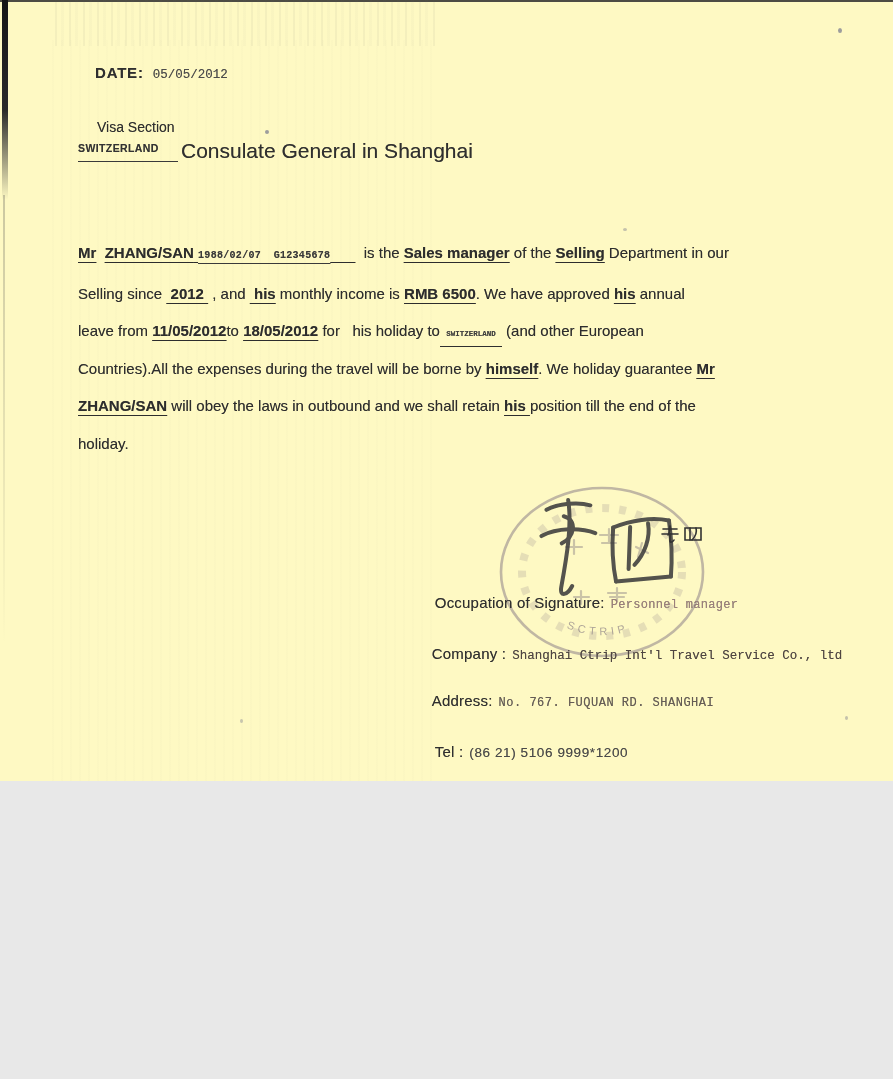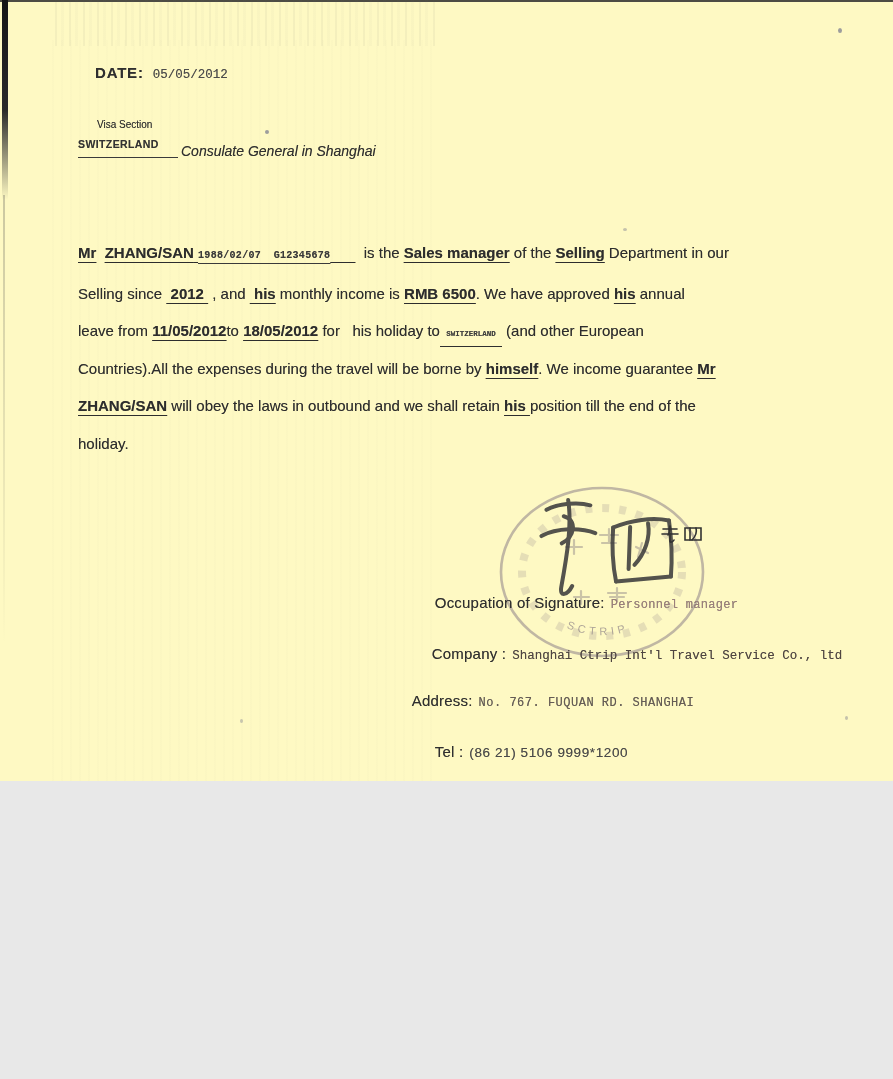--- a/index.html
+++ b/index.html
@@ -22,43 +22,43 @@
     background:repeating-linear-gradient(90deg,rgba(90,90,90,.09) 0 2px,transparent 2px 6px,rgba(110,110,110,.05) 6px 10px,transparent 10px 15px);}
   .scan-dash-a{position:absolute;left:32px;top:1061px;width:15px;height:4px;background:#9a9a9a;opacity:.75;}
   .scan-dash-b{position:absolute;left:86px;top:1065px;width:9px;height:3px;background:#b5b5b5;opacity:.6;}
   .speck{position:absolute;background:#9d9d9d;border-radius:50%;}
   
   .txt{position:absolute;text-shadow:0 0 .6px rgba(60,60,60,.55);}
   .lbl{font-size:15px;letter-spacing:.2px;}
   .doc-date{left:95px;top:64px;}
   .doc-date .date-label{font-size:15px;font-weight:600;letter-spacing:.8px;}
   .doc-date .date-value{font-family:"Liberation Mono",monospace;font-size:12.5px;color:#4c4c4c;margin-left:9px;}
-  .visa-line{left:97px;top:119px;font-size:10px;}
+  .visa-line{left:97px;top:119px;font-size:14px;}
   .consulate-line{left:78px;top:138px;display:flex;align-items:flex-end;}
   .country-blank{display:inline-block;min-width:100px;border-bottom:1.6px solid #3a3a3a;
     font-size:10.5px;font-weight:bold;letter-spacing:.4px;padding-bottom:7px;color:#333;}
-  .consulate-office{font-size:14px;margin-left:3px;position:relative;top:1px;font-style:italic;}
+  .consulate-office{font-size:21px;margin-left:3px;position:relative;top:1px;}
   .body-paragraph{
     left:78px;top:234px;width:815px;
     font-size:15px;line-height:37.6px;white-space:pre;color:#2d2d2d;
   }
   .seg-u{text-decoration:underline;text-decoration-thickness:1.4px;text-underline-offset:4px;font-weight:bold;}
   .seg-us{text-decoration:underline;text-decoration-thickness:1.4px;text-underline-offset:5px;
     font-family:"Liberation Mono",monospace;font-weight:bold;font-size:10px;letter-spacing:.3px;color:#3a3a3a;text-align:right;}
   .seg-tiny{display:inline-block;width:62px;height:16px;border-bottom:1.6px solid #2f2f2f;
     font-family:"Liberation Mono",monospace;font-weight:bold;font-size:7.5px;line-height:8px;
     text-align:center;color:#3d3d3d;vertical-align:baseline;}
   
   .row{position:absolute;z-index:3;white-space:pre;}
   .sig-row{left:413px;top:524px;}
   .occ-row{left:417px;top:576px;}
   .occ-value{font-family:"Liberation Mono",monospace;font-size:12px;color:#9b7f7c;letter-spacing:.3px;margin-left:6px;}
   .com-row{left:414px;top:627px;}
   .com-value{font-family:"Liberation Mono",monospace;font-size:12.5px;color:#4f4541;margin-left:6px;}
-  .adr-row{left:394px;top:674px;}
+  .adr-row{left:414px;top:674px;}
   .adr-value{font-family:"Liberation Mono",monospace;font-size:12px;color:#655c55;letter-spacing:.5px;margin-left:6px;}
   .tel-row{left:417px;top:725px;}
   .tel-value{font-size:13.5px;color:#4a4a4a;letter-spacing:.6px;margin-left:6px;}
   .fax-row{left:431px;top:770px;}
   .fax-value{font-size:19px;color:#4a4a4a;letter-spacing:1px;margin-left:6px;}
   
   .stamp-svg{position:absolute;left:496px;top:485px;z-index:1;}
   .handwritten-svg{position:absolute;left:530px;top:492px;z-index:2;}
   .printedname-svg{position:absolute;left:660px;top:524px;z-index:2;}
 </style>
@@ -87,21 +87,21 @@
 
   <div class="txt visa-line">Visa Section</div>
   <div class="txt consulate-line">
     <span class="country-blank">SWITZERLAND</span>
     <span class="consulate-office">Consulate General in Shanghai</span>
   </div>
 
   <div class="txt body-paragraph"><span class="seg-u">Mr</span><span class="seg-p">  </span><span class="seg-u">ZHANG/SAN</span><span class="seg-u"> </span><span class="seg-us">1988/02/07  G12345678</span><span class="seg-u">      </span><span class="seg-p">  is the </span><span class="seg-u">Sales manager</span><span class="seg-p"> of the </span><span class="seg-u">Selling</span><span class="seg-p"> Department in our</span>
 <span class="seg-p">Selling since </span><span class="seg-u"> 2012 </span><span class="seg-p"> , and </span><span class="seg-u"> his</span><span class="seg-p"> monthly income is </span><span class="seg-u">RMB 6500</span><span class="seg-p">. We have approved </span><span class="seg-u">his</span><span class="seg-p"> annual</span>
 <span class="seg-p">leave from </span><span class="seg-u">11/05/2012</span><span class="seg-p">to </span><span class="seg-u">18/05/2012</span><span class="seg-p"> for   his holiday to</span><span class="seg-tiny">SWITZERLAND</span><span class="seg-p"> (and other European</span>
-<span class="seg-p">Countries).All the expenses during the travel will be borne by </span><span class="seg-u">himself</span><span class="seg-p">. We income guarantee </span><span class="seg-u">Mr</span>
+<span class="seg-p">Countries).All the expenses during the travel will be borne by </span><span class="seg-u">himself</span><span class="seg-p">. We holiday guarantee </span><span class="seg-u">Mr</span>
 <span class="seg-u">ZHANG/SAN</span><span class="seg-p"> will obey the laws in outbound and we shall retain </span><span class="seg-u">his </span><span class="seg-p">position till the end of the</span>
 <span class="seg-p">holiday.</span></div>
 
   <svg class="stamp-svg" width="212" height="176" viewBox="0 0 212 176" aria-label="SCTRIP">
     <ellipse cx="106" cy="87" rx="101" ry="84" fill="none" stroke="#968b8d" stroke-width="2.6" opacity="0.6"></ellipse>
     <ellipse cx="106" cy="87" rx="80" ry="64" fill="none" stroke="#9a8f91" stroke-width="8" stroke-dasharray="7 10" opacity="0.25"></ellipse>
     <g stroke="#8d8286" stroke-width="2.2" opacity="0.45" fill="none" stroke-linecap="round">
       <path d="M 70 62 h 16 M 78 55 v 14"></path>
       <path d="M 104 50 h 18 M 113 44 v 14 M 106 58 h 14"></path>
       <path d="M 140 62 l 12 6 M 146 58 l -4 14"></path>

